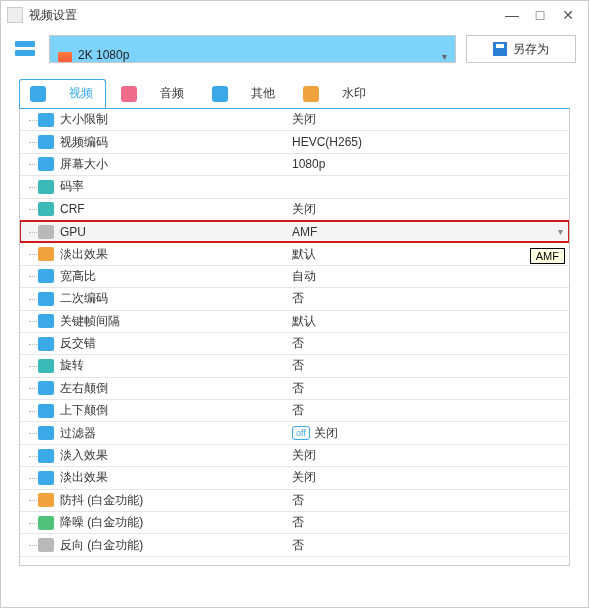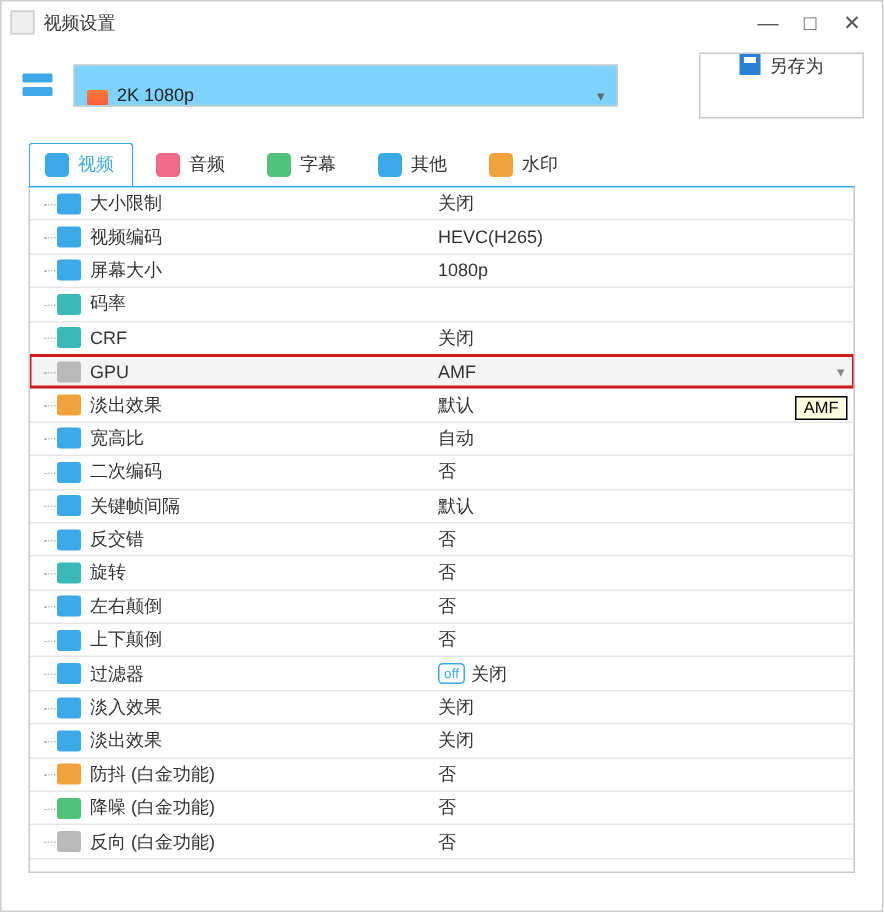--- a/index.html
+++ b/index.html
@@ -12,26 +12,26 @@
 
 .topbar { display: flex; align-items: center; padding: 6px 12px 10px 12px; gap: 10px; }
 .stack-icon { width: 26px; height: 24px; position: relative; }
 .stack-icon::before, .stack-icon::after { content:""; position:absolute; left:2px; width:20px; height:6px; background:#3ba9e8; border-radius:1px; }
 .stack-icon::before { top:4px; }
 .stack-icon::after { top:13px; }
 .preset-select { flex: 1; display: flex; align-items: flex-end; border: 1px solid #c9c9c9; height: 28px; padding: 0 8px; background: #7dd3fc; cursor: pointer; }
 .preset-select .preset-icon { width: 14px; height: 10px; background: linear-gradient(#ff7a3c,#ff5c3c); margin-right: 6px; border-radius:1px; }
 .preset-select .preset-text { flex: 1; color: #222; }
 .preset-select .caret { color: #666; font-size: 10px; }
-.saveas-btn { width: 110px; height: 44px; border: 1px solid #c9c9c9; background: #fff; display: flex; align-items: flex-start; justify-content: center; gap: 6px; cursor: pointer; color: #333; margin-left: 44px; }
+.saveas-btn { width: 110px; height: 28px; border: 1px solid #c9c9c9; background: #fff; display: flex; align-items: center; justify-content: center; gap: 6px; cursor: pointer; color: #333; }
 .saveas-btn .disk { width: 14px; height: 14px; background:#2b7fd4; position:relative; }
 .saveas-btn .disk::after { content:""; position:absolute; top:2px; left:3px; width:8px; height:4px; background:#fff; }
 
 .tabs { display: flex; gap: 4px; margin: 6px 18px 0 18px; }
-.tab { display: flex; align-items: center; gap: 6px; padding: 5px 12px 6px 10px; border: 1px solid transparent; border-bottom: none; color: #333; cursor: pointer; border-radius: 3px 3px 0 0; }
+.tab { display: flex; align-items: center; gap: 23px; padding: 5px 12px 6px 10px; border: 1px solid transparent; border-bottom: none; color: #333; cursor: pointer; border-radius: 3px 3px 0 0; }
 .tab.active { border-color: #3ba9e8; color: #3ba9e8; background: #fff; }
 .tab .ti { width: 16px; height: 16px; display:inline-block; border-radius:3px; }
 .ti-video { background:#3ba9e8; }
 .ti-audio { background:#f06a8a; }
 .ti-sub { background:#4fc37a; }
 .ti-other { background:#3ba9e8; }
 .ti-wm { background:#f0a23c; }
 
 .panel { margin: 0 18px; border: 1px solid #c9c9c9; border-top: 1px solid #3ba9e8; height: 458px; overflow:hidden; position:relative; }
 .row { display: flex; align-items: center; height: 22.4px; border-bottom: 1px solid #e6e6e6; }
@@ -88,24 +88,20 @@
 </div>
 
 <div class="tabs" id="tabs">
     <div class="tab active">
       <span class="ti ti-video"></span>
       <span>视频</span>
     </div>
     <div class="tab">
       <span class="ti ti-audio"></span>
       <span>音频</span>
-    </div>
-    <div class="tab">
-      <span class="ti ti-sub"></span>
-      <span>字幕</span>
     </div>
     <div class="tab">
       <span class="ti ti-other"></span>
       <span>其他</span>
     </div>
     <div class="tab">
       <span class="ti ti-wm"></span>
       <span>水印</span>
     </div>
   </div>

